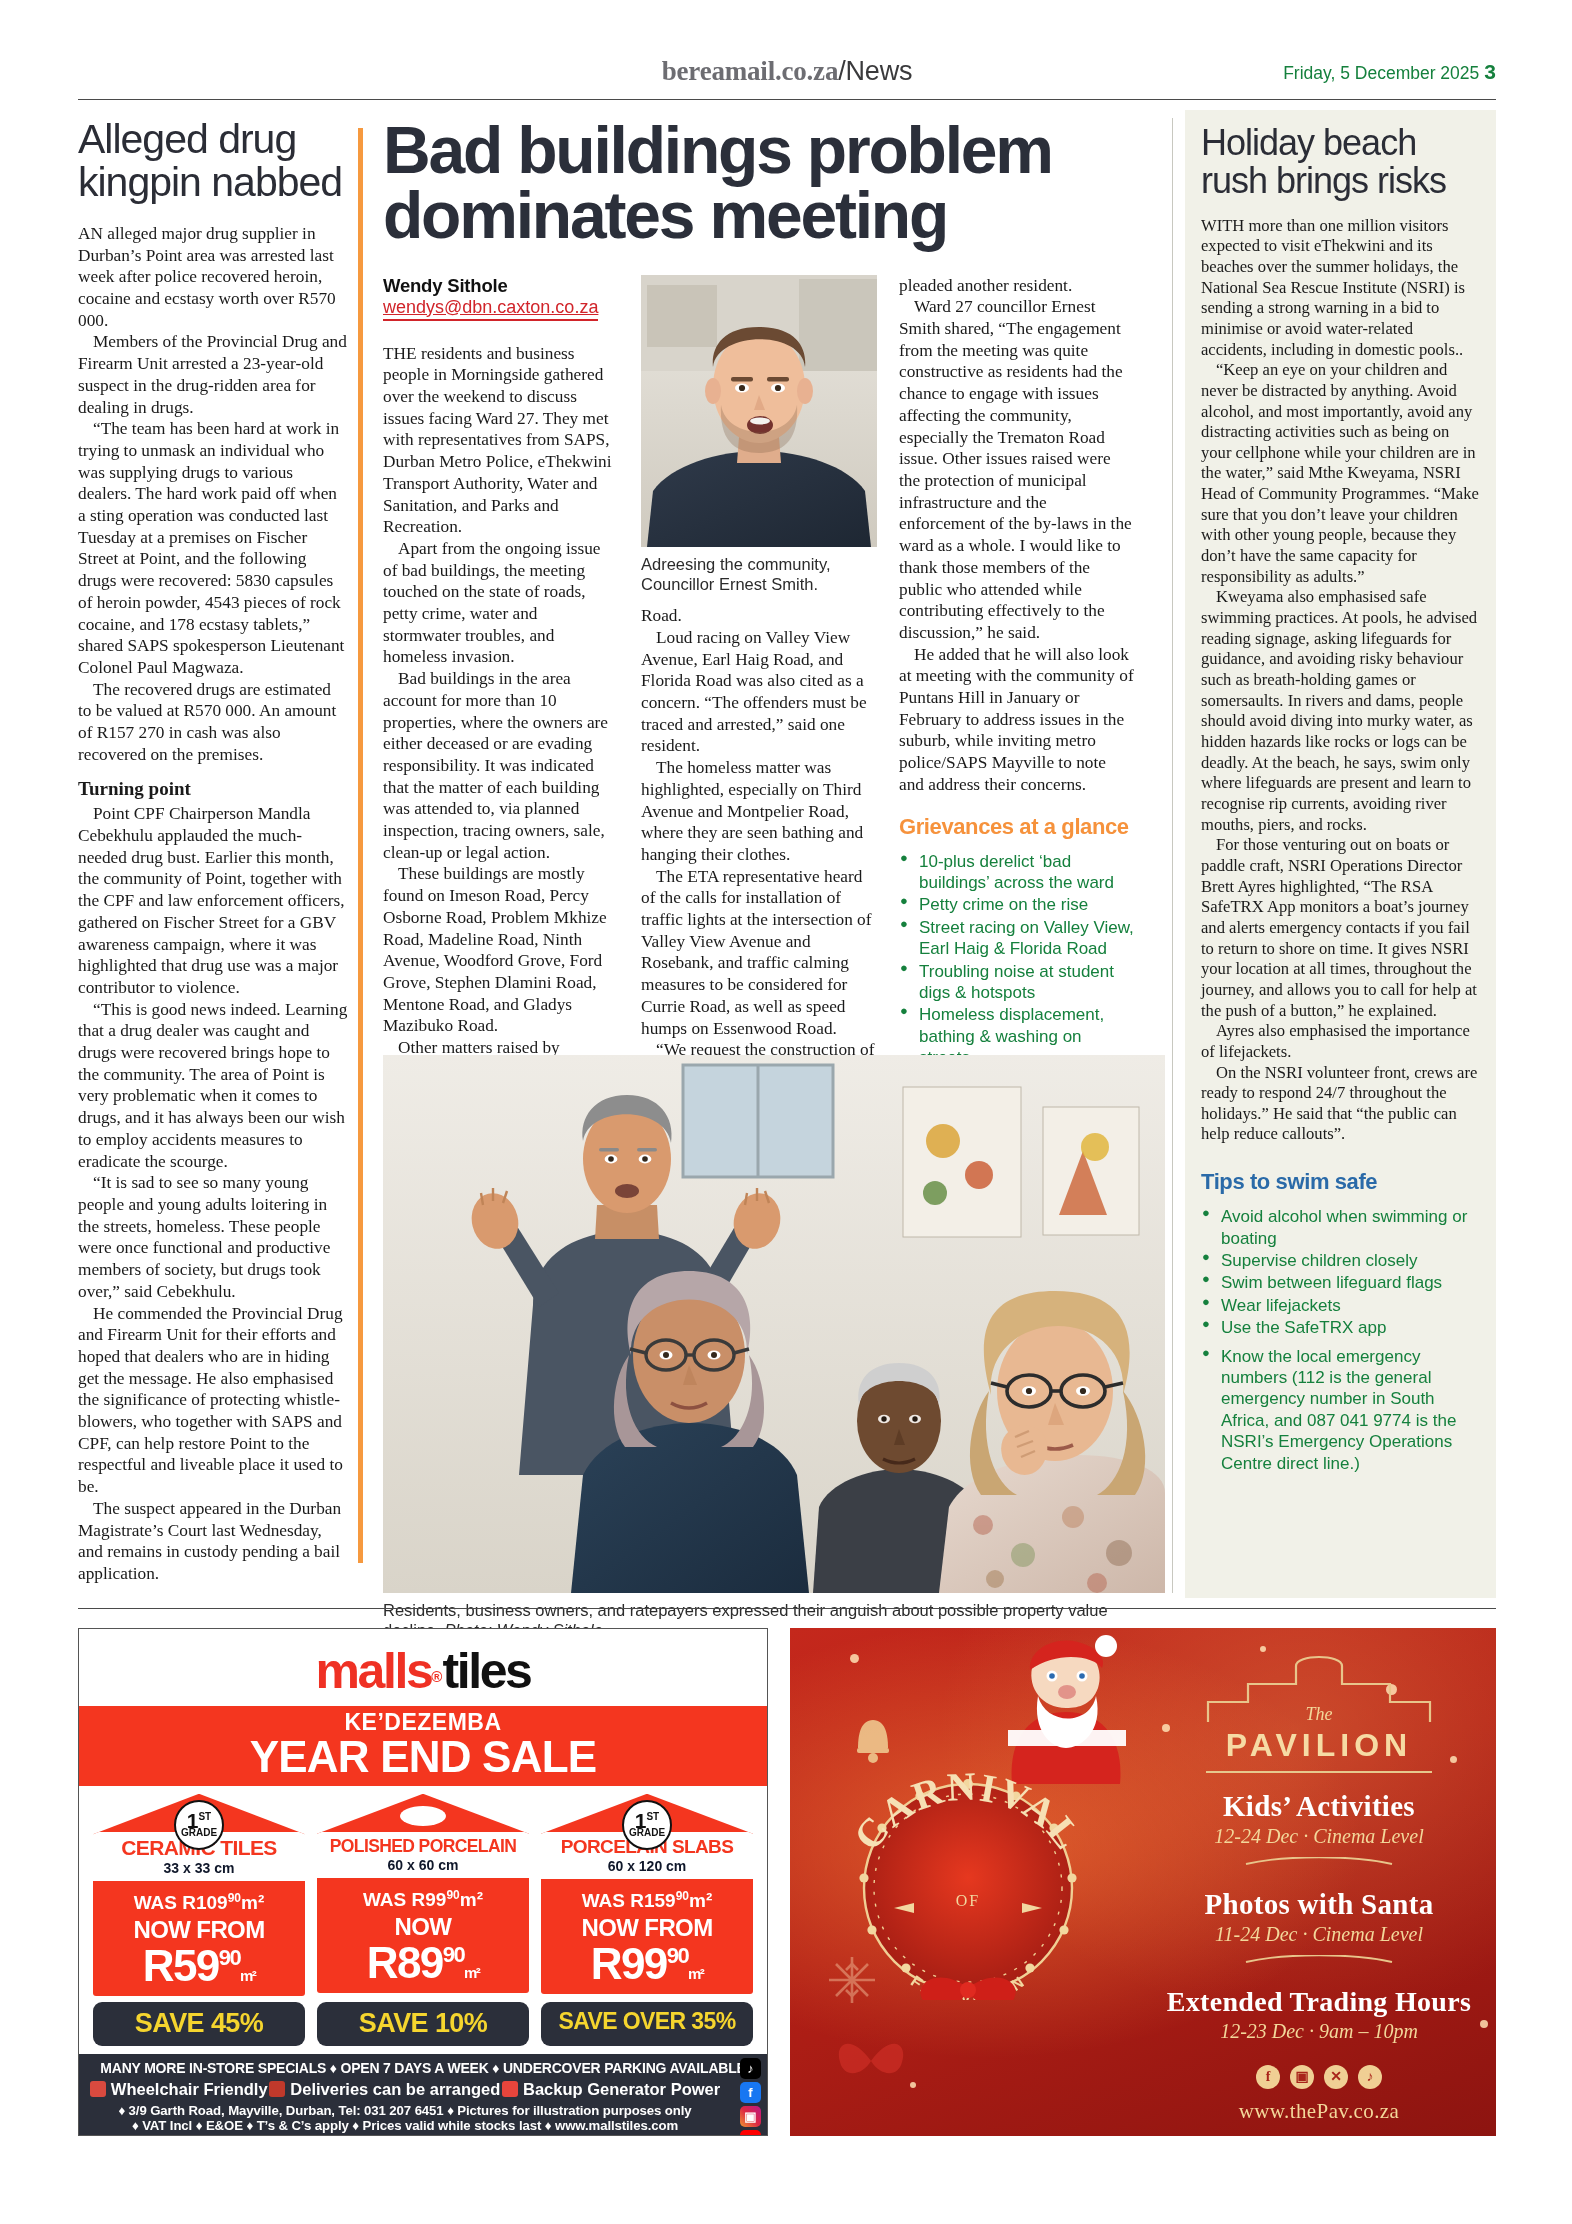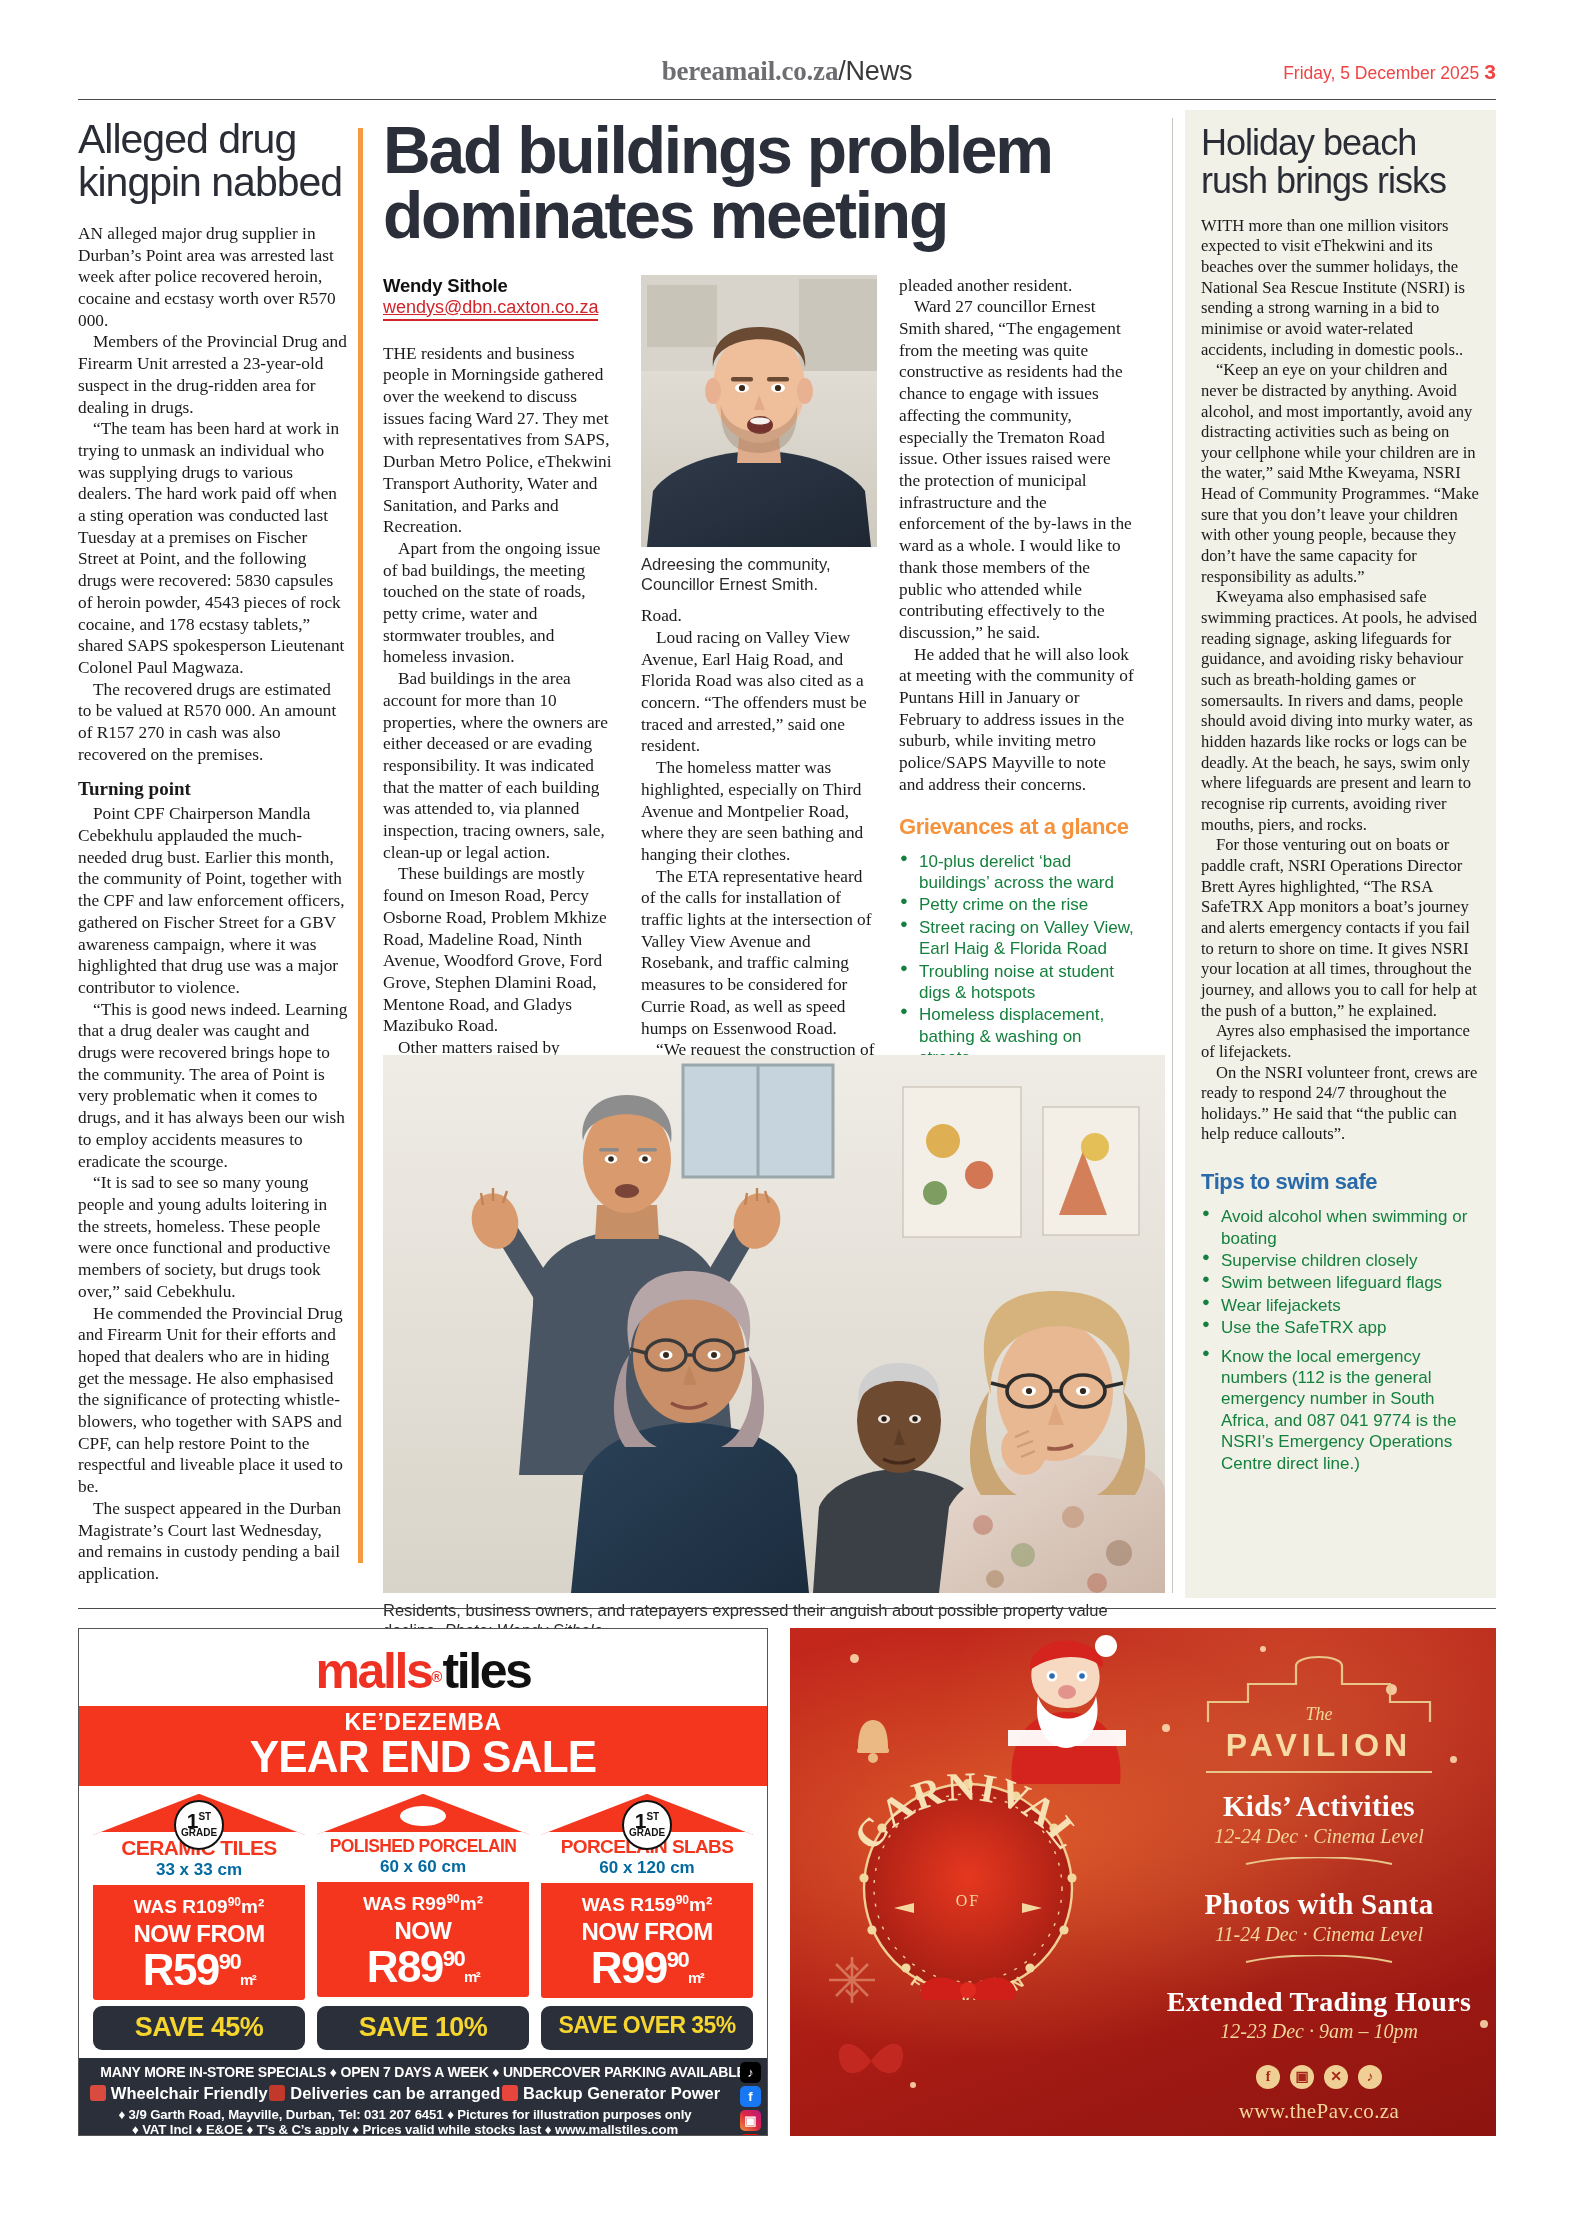--- a/index.html
+++ b/index.html
@@ -23,21 +23,21 @@
     font-size: 27px; letter-spacing: -0.2px;
   }
   .masthead-center .site {
     font-family: "Liberation Serif", serif; font-weight: bold; color: #6d6d72;
   }
   .masthead-center .section {
     font-family: "Liberation Sans", sans-serif; font-weight: 400; color: #3a3a3c;
   }
   .masthead-date {
     position: absolute; right: 0; top: 4px;
-    font-family: "Liberation Sans", sans-serif; font-size: 17.5px; color: #ef4444;
+    font-family: "Liberation Sans", sans-serif; font-size: 17.5px; color: #15803d;
   }
   .masthead-date .pg { font-weight: bold; font-size: 21px; margin-left: 5px; }
   .masthead-rule {
     position: absolute; left: 78px; top: 99px; width: 1418px;
     border-top: 1.6px solid #4a4a4a;
   }
 
   
   .col-left  { position: absolute; left: 78px;  top: 118px; width: 270px; }
   .col-mid   { position: absolute; left: 383px; top: 118px; width: 782px; }
@@ -165,21 +165,21 @@
     line-height: 0.85; z-index: 3;
   }
   .grade-badge b { font-size: 21px; }
   .grade-badge b sup { font-size: 10px; }
   .grade-badge i { font-style: normal; font-size: 10px; font-weight: bold; }
 
   .tag-white {
     background: #fff; color: #f4361f; margin: 5px 0 0 0; padding: 4px 0 5px 0;
   }
   .tag-white .tname { font-weight: bold; font-size: 21px; letter-spacing: -0.6px; }
-  .tag-white .tsize { font-weight: bold; font-size: 17px; color: #0369a1; }
+  .tag-white .tsize { font-weight: bold; font-size: 14px; color: #0f172a; }
   .tag-was { font-weight: bold; font-size: 19px; margin: 10px 0 2px 0; }
   .tag-was sup { font-size: 12px; }
   .tag-now { font-weight: bold; font-size: 24px; letter-spacing: -0.6px; }
   .tag-price { font-weight: bold; font-size: 44px; letter-spacing: -1.6px; line-height: 1; }
   .tag-price sup { font-size: 22px; }
   .tag-price .sq { font-size: 15px; }
 
   .save-row { display: flex; justify-content: space-between; padding: 6px 14px 0 14px; gap: 9px; }
   .save {
     width: 212px; background: #2b2f3a; color: #f5d52e; text-align: center;

